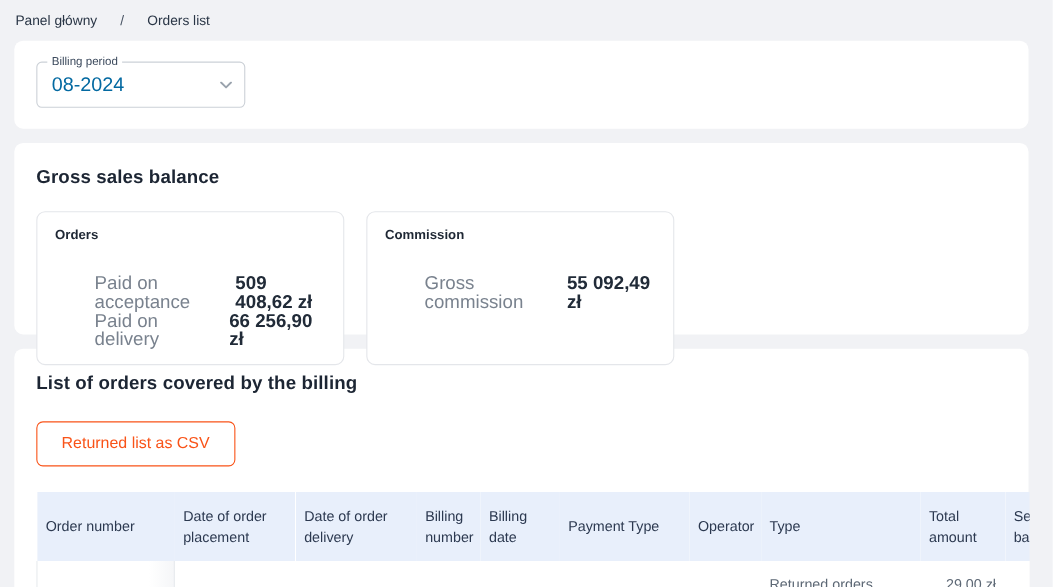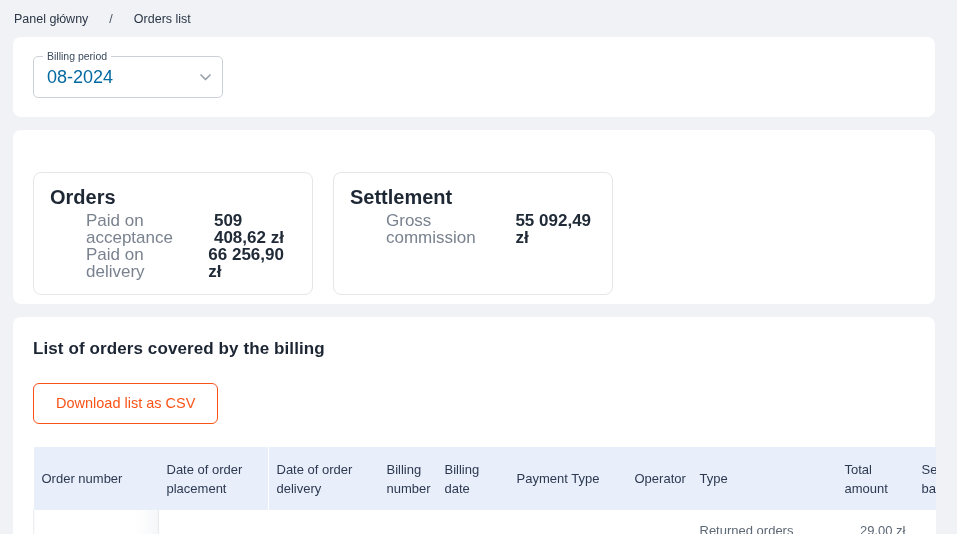--- a/index.html
+++ b/index.html
@@ -54,21 +54,21 @@
     font-size:17px; font-weight:700; color:#1c2533;
     letter-spacing:.1px;
   }
   .balance-boxes { display:flex; gap:20px; margin-top:21px; }
   .mini-card {
     width:280px; min-height:97px;
     border:1px solid #e4e6ea; border-radius:8px;
     background:#fff;
     padding:13px 16px 14px 16px;
   }
-  .mini-card-title { font-size:20px; font-weight:700; color:#1e2734; margin-bottom:3px; }
+  .mini-card-title { font-size:12px; font-weight:700; color:#1e2734; margin-bottom:29px; }
   .mini-row { display:flex; gap:9px; font-size:17px; line-height:17px;margin-left:36px; }
   .mini-label { color:#79828e; }
   .mini-value { color:#212b38; font-weight:700; }
   
   .card-orders { padding:22px 20px 0 20px; height:300px; }
   .csv-button {
     margin-top:24px;
     display:inline-block;
     background:#fff;
     border:1px solid #f95318;
@@ -127,48 +127,49 @@
     <div class="select-value">08-2024</div>
     <span class="select-chevron">
       <svg width="11" height="7" viewBox="0 0 11 7">
           <path d="M1 1l4.5 4.5L10 1" fill="none" stroke="#9aa3ad" stroke-width="1.7" stroke-linecap="round" stroke-linejoin="round"></path>
         </svg>
     </span>
   </div>
 </section>
 
 <section class="card card-balance">
+  <h2 class="card-title">Gross sales balance</h2>
   <div class="balance-boxes">
 
     <div class="mini-card">
       <div class="mini-card-title">Orders</div>
       <div class="mini-row">
         <span class="mini-label">Paid on acceptance</span>
         <span class="mini-value">509 408,62 zł</span>
       </div>
       <div class="mini-row">
         <span class="mini-label">Paid on delivery</span>
         <span class="mini-value">66 256,90 zł</span>
       </div>
     </div>
 
     <div class="mini-card">
-      <div class="mini-card-title">Settlement</div>
+      <div class="mini-card-title">Commission</div>
       <div class="mini-row">
         <span class="mini-label">Gross commission</span>
         <span class="mini-value">55 092,49 zł</span>
       </div>
     </div>
 
   </div>
 </section>
 
 <section class="card card-orders">
   <h2 class="card-title">List of orders covered by the billing</h2>
-  <button class="csv-button">Download list as CSV</button>
+  <button class="csv-button">Returned list as CSV</button>
 
   <table class="orders-table">
     <colgroup>
       <col style="width:125px">
         <col style="width:110px">
         <col style="width:110px">
       <col style="width:58px">
         <col style="width:72px">
         <col style="width:118px">
       <col style="width:65px">

